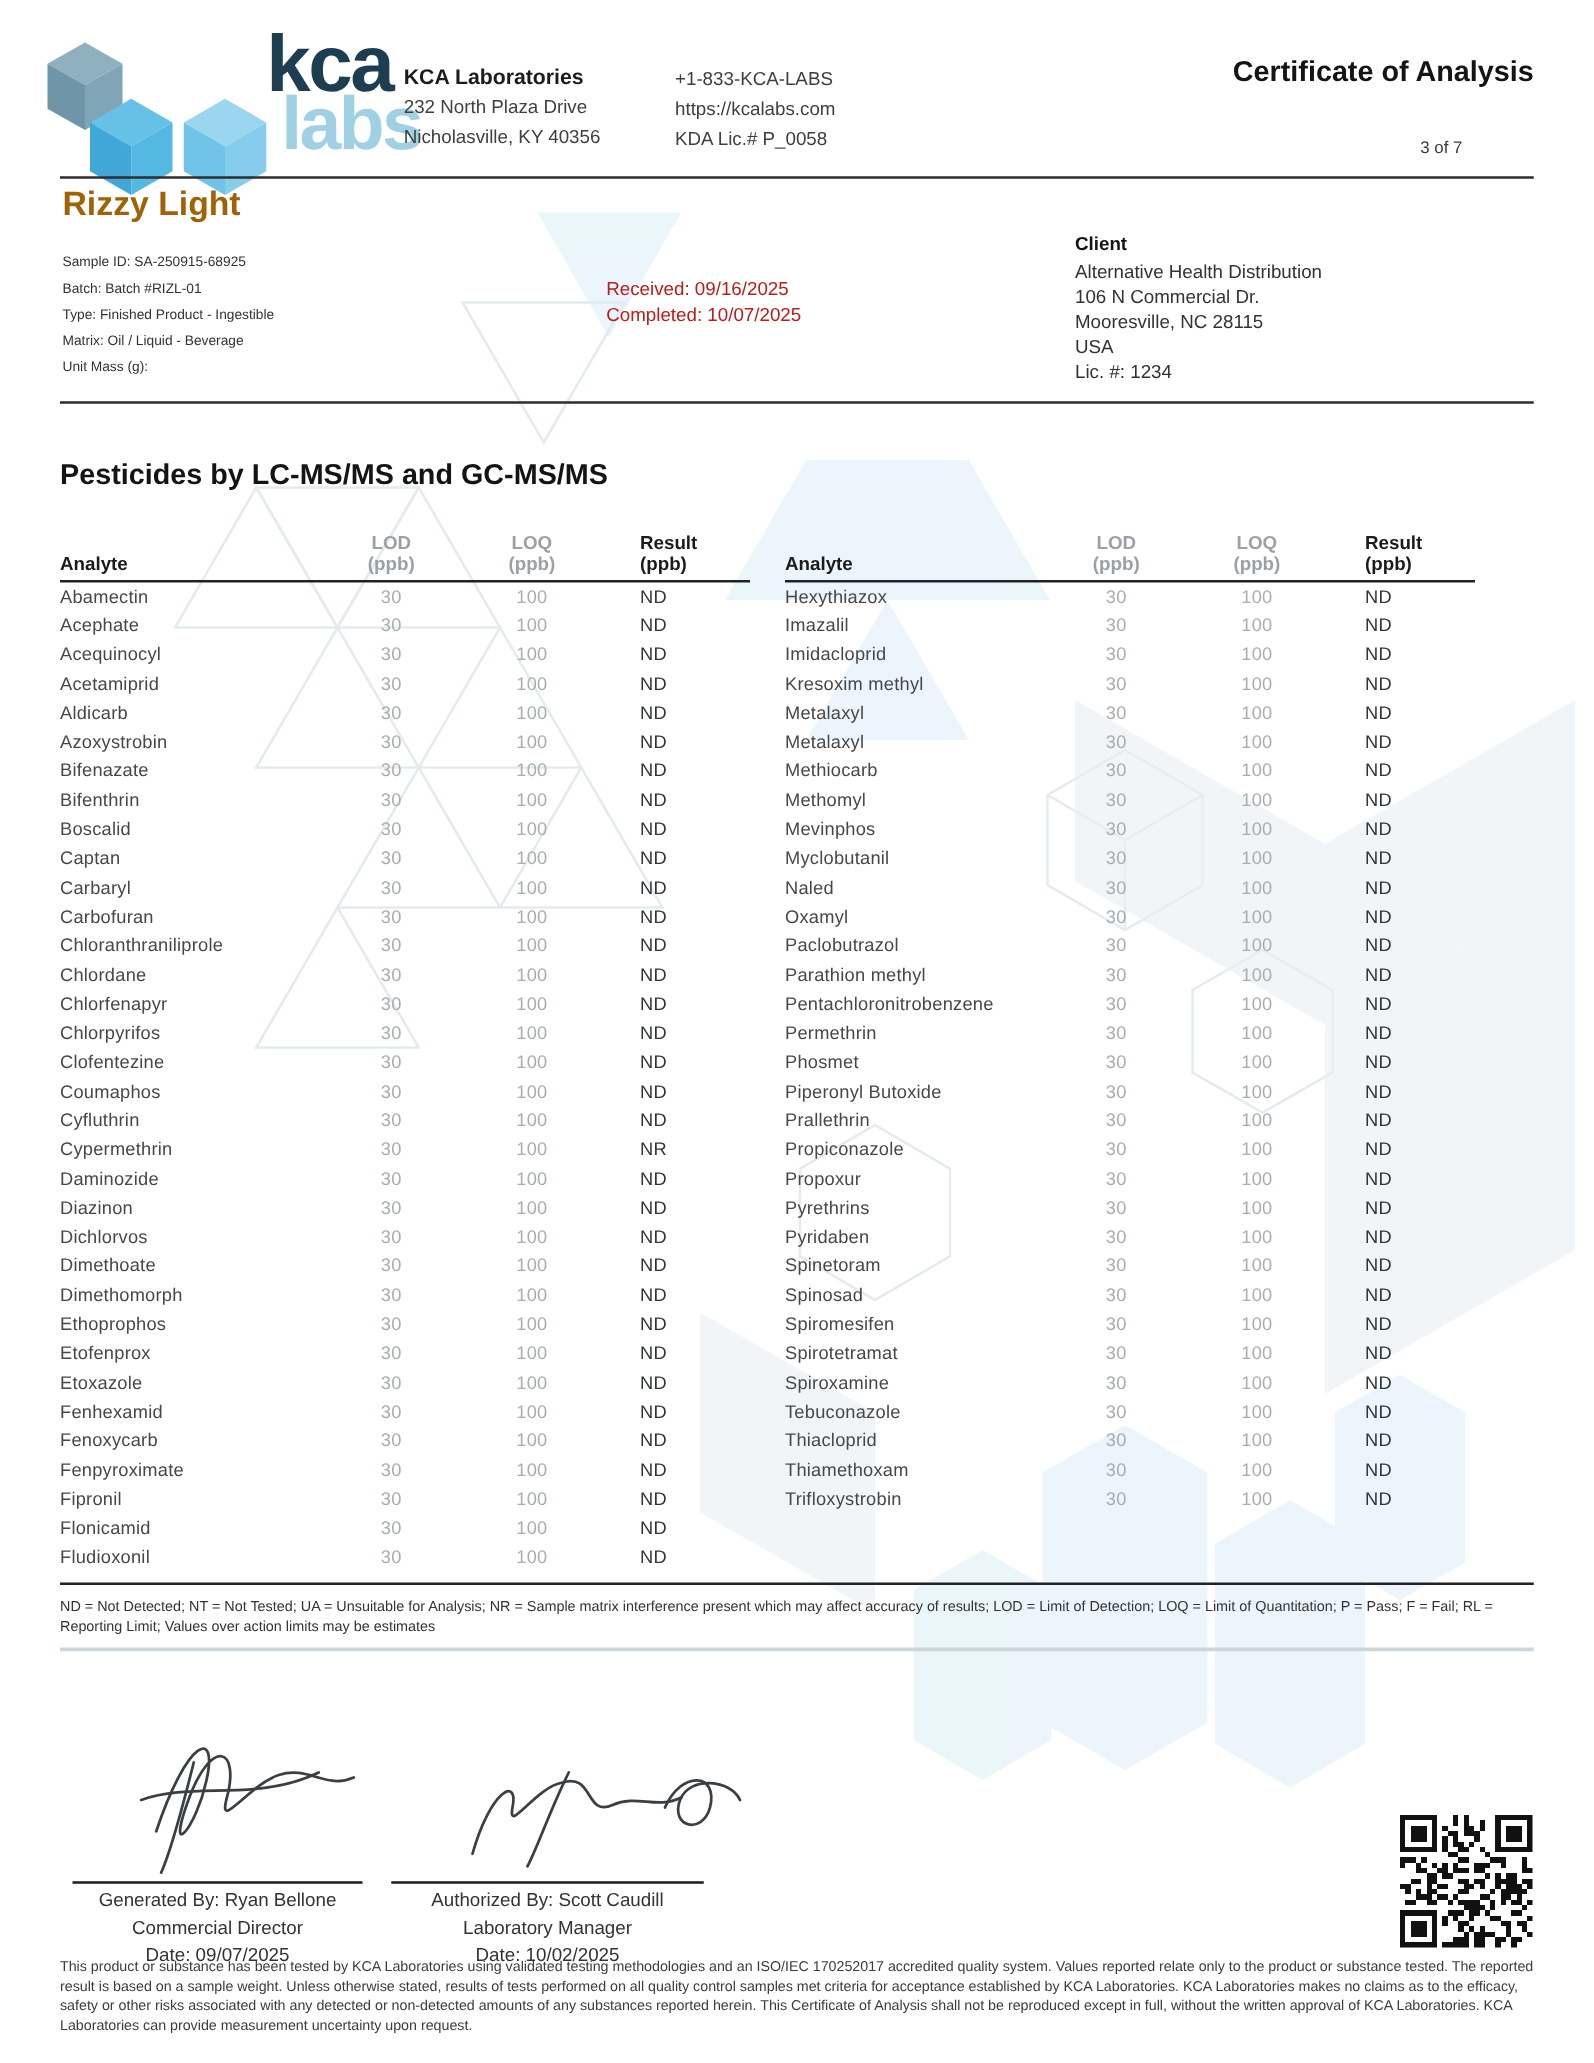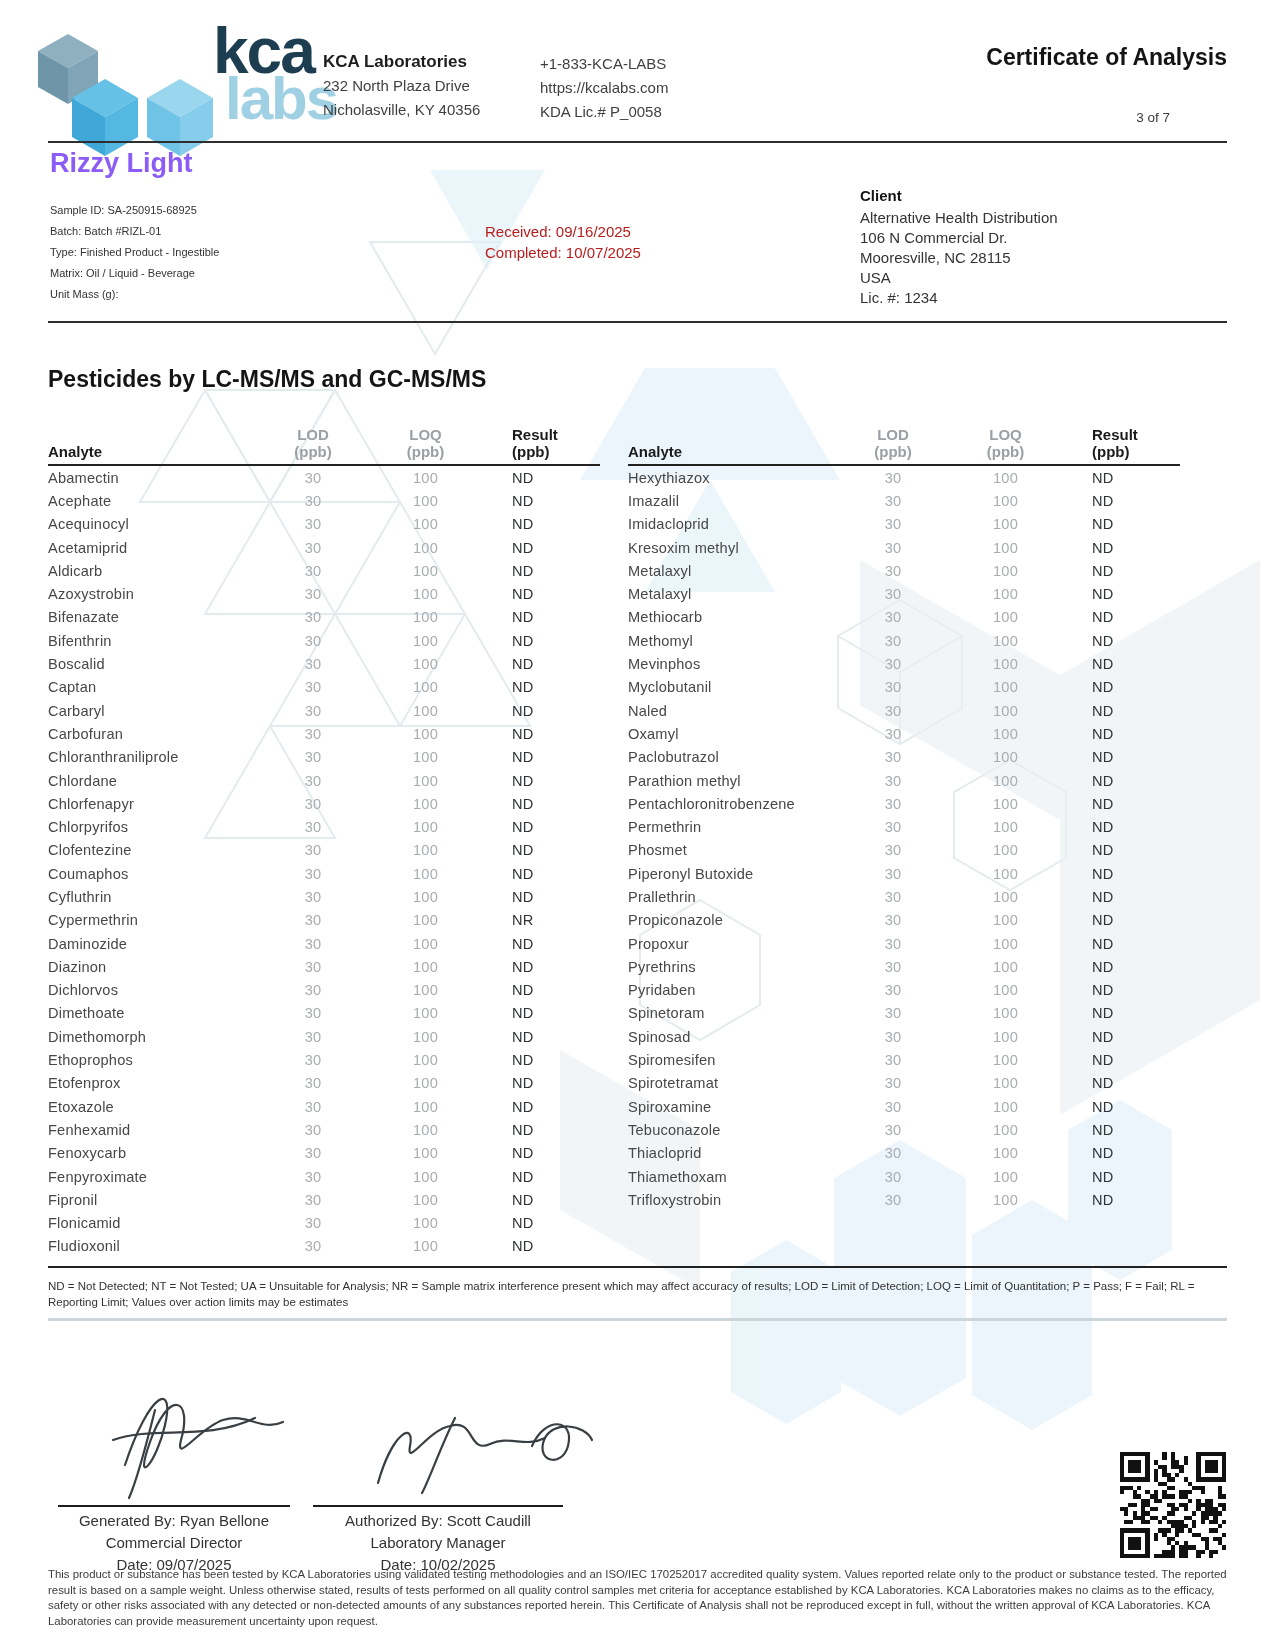--- a/index.html
+++ b/index.html
@@ -8,21 +8,21 @@
   .watermark{position:absolute;left:0;top:0;pointer-events:none;}
   
   .logo-text{position:absolute;left:213px;top:24px;font-weight:bold;line-height:54px;letter-spacing:-2px;}
   .logo-kca{font-size:64px;color:#1d3e50;display:block;}
   .logo-labs{font-size:60px;color:#9fd0e4;display:block;margin-left:12px;margin-top:-6px;}
   .labinfo{position:absolute;top:50px;font-size:15px;color:#3f3f3f;line-height:24px;}
   .labinfo .lab-name{font-size:17px;font-weight:bold;color:#1c1c1c;}
   .doc-title{position:absolute;right:48px;top:44px;font-size:23px;font-weight:bold;color:#141414;margin-left:46px;}
   .page-num{position:absolute;right:105px;top:110px;font-size:13.5px;color:#3a3a3a;}
   .rule{position:absolute;left:48px;width:1179px;background:#2e2e2e;}
-  .product-title{position:absolute;left:50px;top:148px;font-size:27px;font-weight:bold;color:#8b5cf6;}
+  .product-title{position:absolute;left:50px;top:148px;font-size:27px;font-weight:bold;color:#a16207;}
   .sample-info{position:absolute;left:50px;top:200px;font-size:11px;color:#333;line-height:21px;}
   .dates-info{position:absolute;left:485px;top:221px;font-size:15px;color:#b91c1c;line-height:21px;}
   .client-info{position:absolute;left:860px;top:186px;font-size:15px;color:#333;line-height:20px;}
   .client-info .client-heading{font-weight:bold;color:#141414;font-size:15px;margin-bottom:2px;}
   .section-title{position:absolute;left:48px;top:356px;font-size:23px;font-weight:bold;color:#141414;margin-top:10px;}
   
   .rtable{position:absolute;top:408px;width:552px;}
   .rtable.left{left:48px;} .rtable.right{left:628px;}
   .thead{display:grid;grid-template-columns:215px 100px 125px 112px;align-items:end;height:58px;
          border-bottom:2px solid #222;padding-bottom:4px;box-sizing:border-box;}

